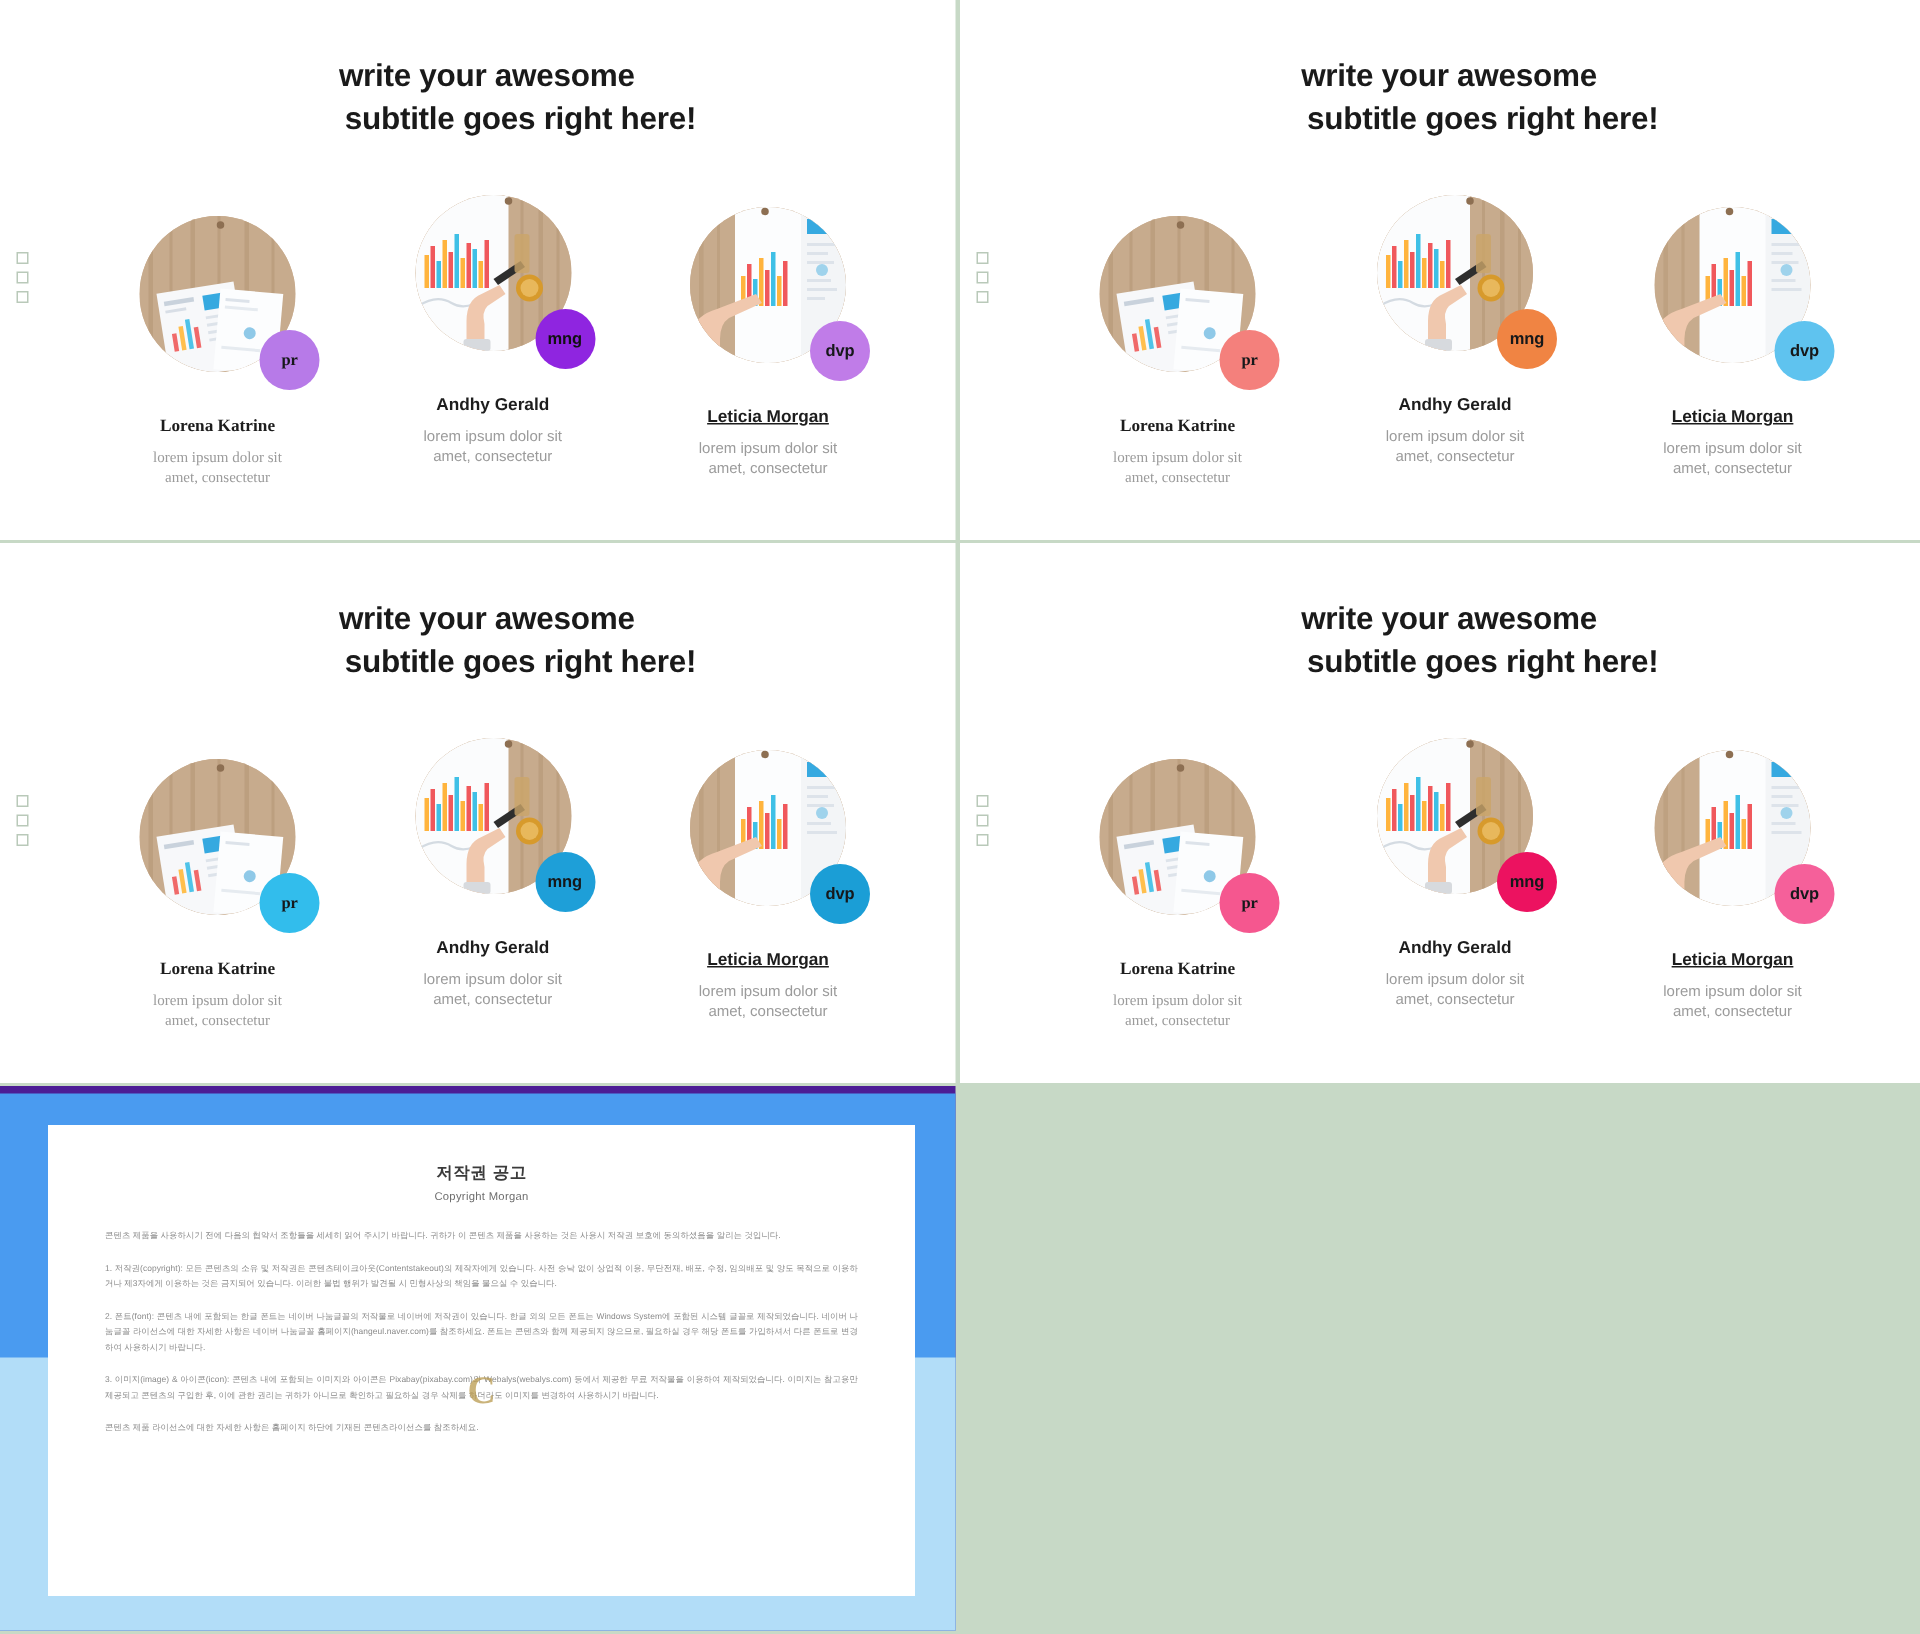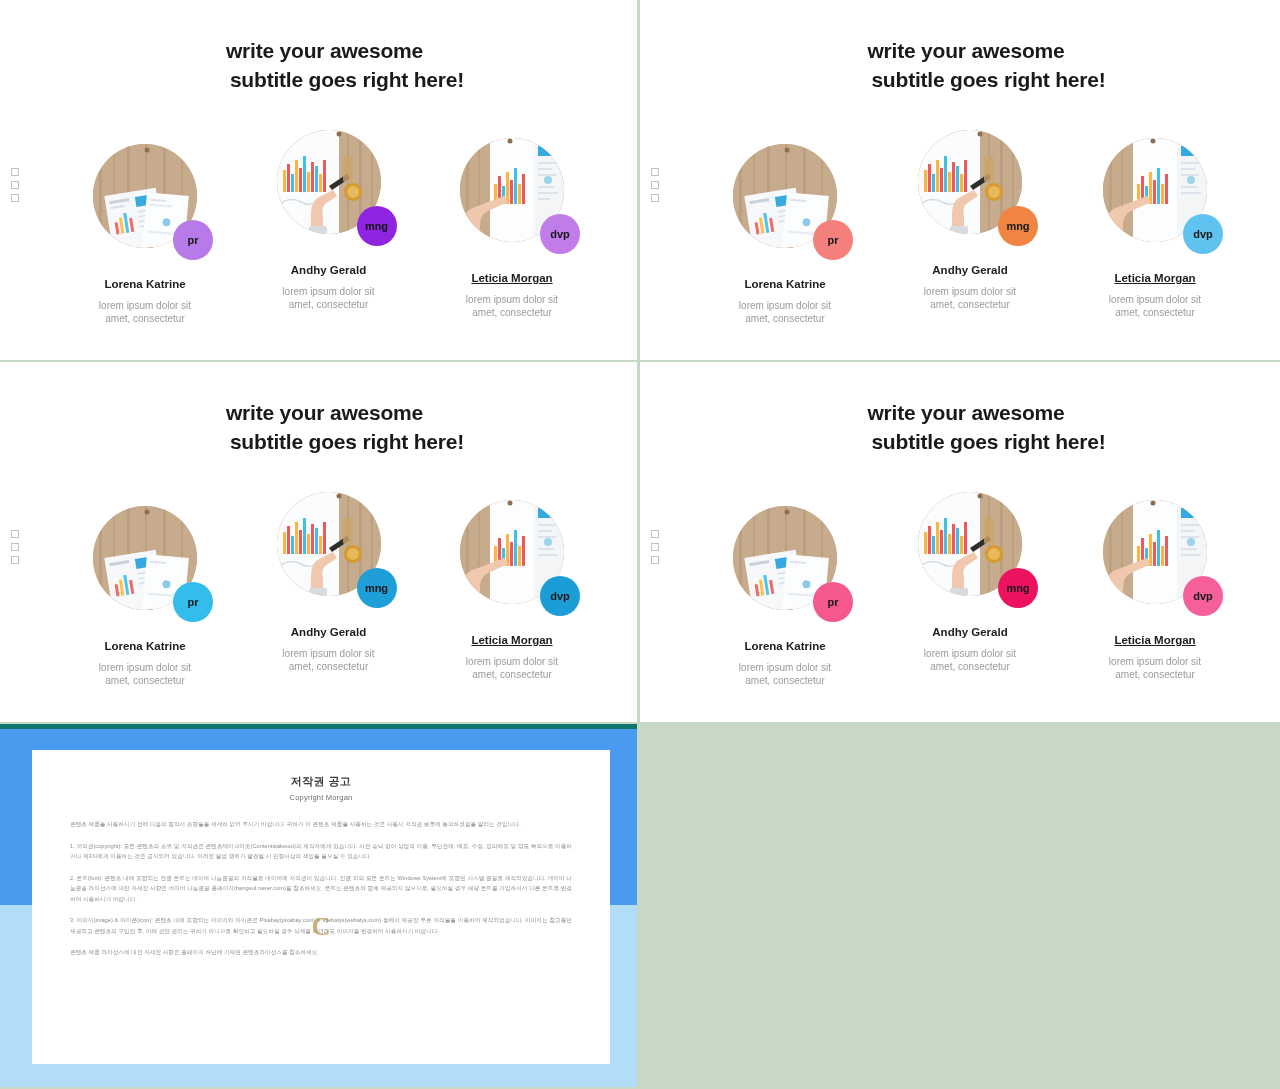--- a/index.html
+++ b/index.html
@@ -93,29 +93,29 @@
   }
   .person-desc{
     margin-top:9px;
     font-size:10px;
     line-height:13px;
     color:#9b9b9b;
   }
   .person-desc span{display:block;}
 
   
-  .card.c1{margin-top:14px;}
+  .card.c1{margin-top:14px;font-family:Liberation Serif, serif;}
   .card.c2{margin-top:0px;}
   .card.c3{margin-top:8px;}
   .card.c1 .person-name{margin-top:30px;text-align:center;}
   .card.c2 .person-name{}
   .card.c3 .person-name{text-decoration:underline;}
 
   
-  .copy-cell{position:relative;background:#0f766e;}
+  .copy-cell{position:relative;background:#4c1d95;}
   .copy-outer{
     position:absolute;
     left:0;top:5px;
     width:637px;height:358px;
     background:#4a9bf0;
   }
   .copy-outer-lower{
     position:absolute;
     left:0;top:181px;
     width:637px;height:182px;

